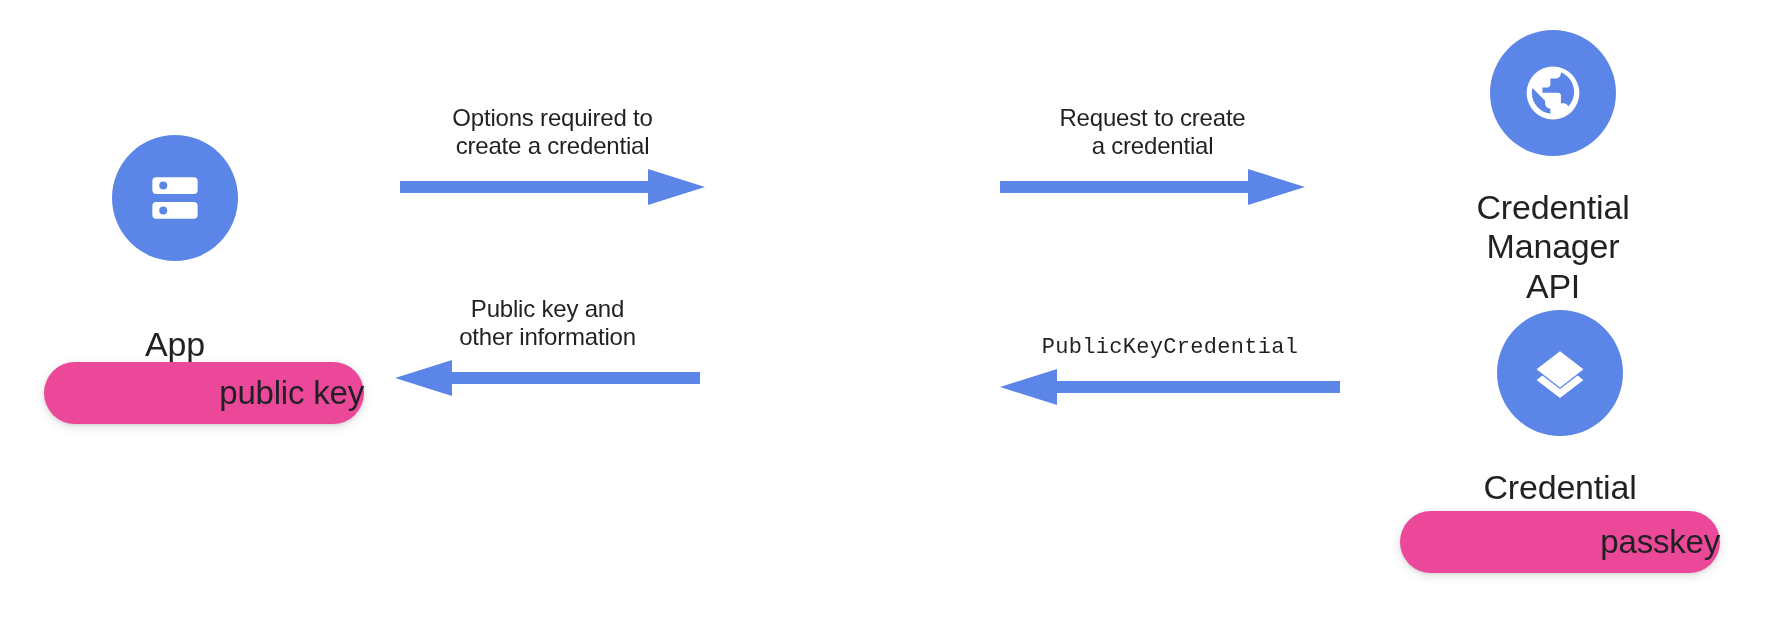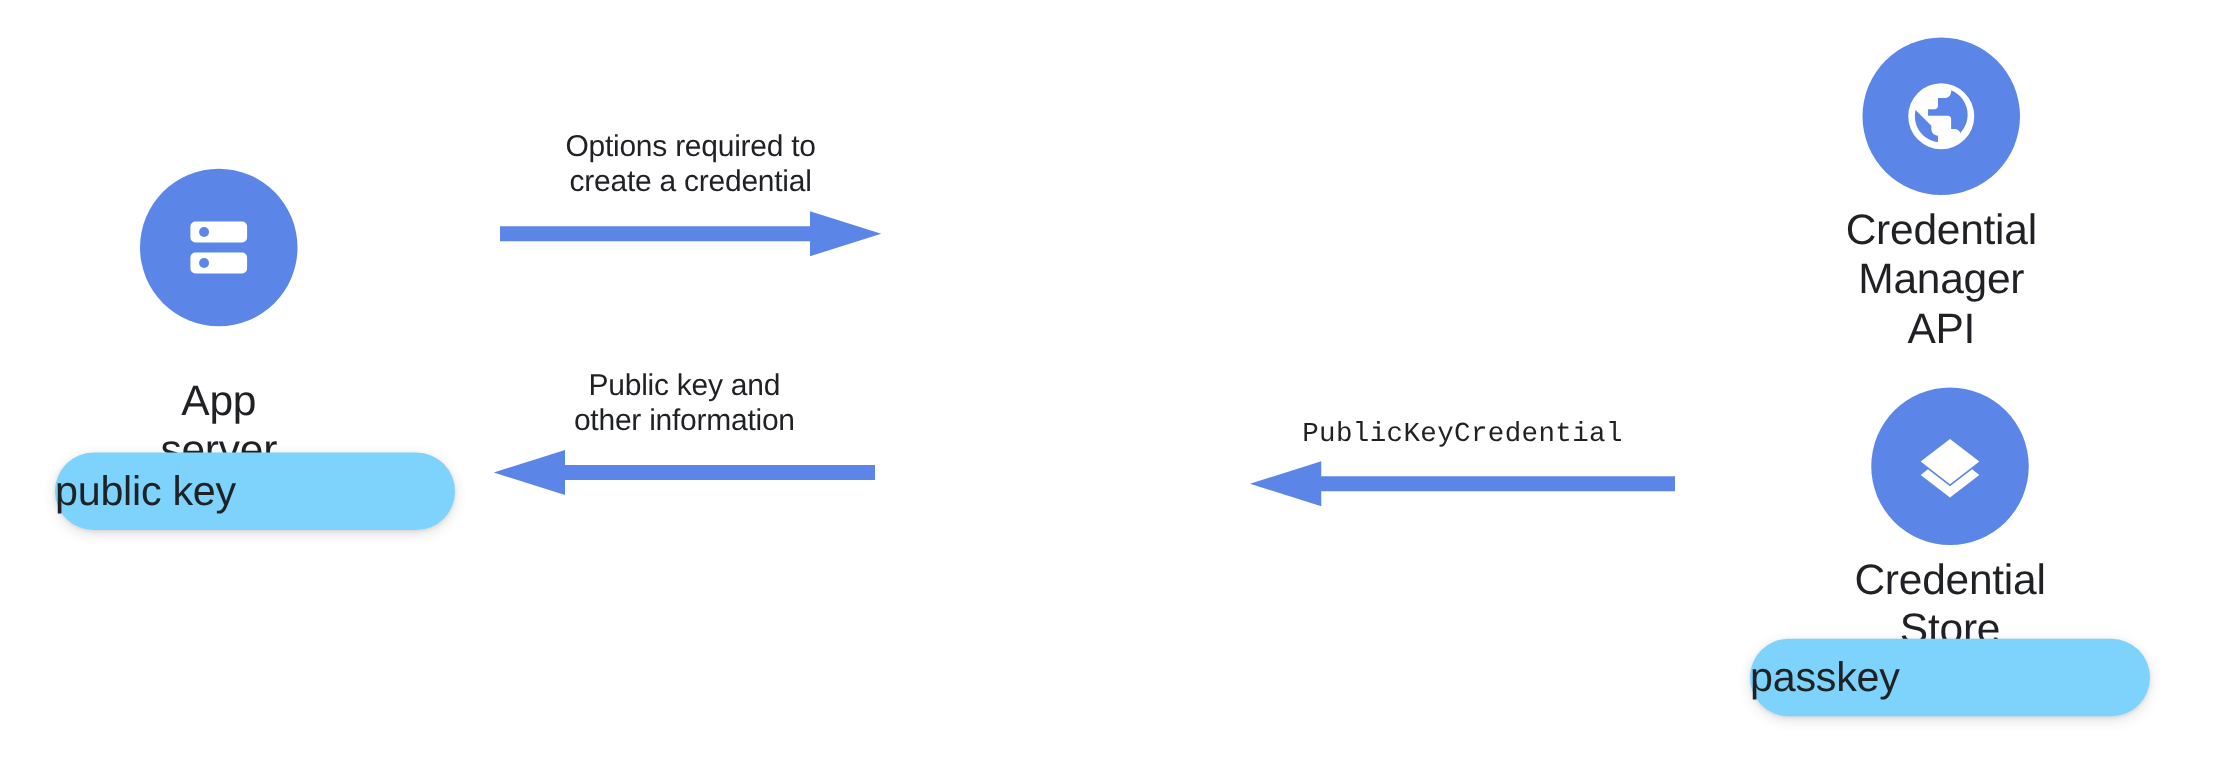--- a/index.html
+++ b/index.html
@@ -37,39 +37,39 @@
     border-radius: 50%;
     background: #5b86e8;
     display: flex;
     align-items: center;
     justify-content: center;
     flex: none;
   }
   .circle svg { display: block; }
 
   .node-label {
-    margin-top: 9px;
+    margin-top: 32px;
     font-size: 34px;
     line-height: 1.16;
     font-weight: 400;
     letter-spacing: -0.2px;
     color: #1f2124;
     text-align: center;
     white-space: pre-line;
   }
 
   
   .pill {
     position: absolute;
-    background: #7dd3fc;
+    background: #ec4899;
     border-radius: 999px;
     box-shadow: 0 3px 10px rgba(60,64,67,0.16), 0 1px 3px rgba(60,64,67,0.12);
     display: flex;
     align-items: center;
-    justify-content: flex-start;
+    justify-content: flex-end;
     font-size: 33px;
     color: #1f2124;
     letter-spacing: -0.2px;
   }
 
   
   .arrow-group {
     position: absolute;
     display: flex;
     flex-direction: column;
@@ -128,20 +128,28 @@
   <div class="arrow-group" style="left:395px; top:295px; width:305px;">
     <div class="arrow-caption">Public key and
 other information</div>
     <svg class="arrow-svg" width="305" height="40" viewBox="0 0 305 40">
       <rect x="47" y="14" width="258" height="12" fill="#5b86e8"></rect>
       <polygon points="57,2 0,20 57,38" fill="#5b86e8"></polygon>
     </svg>
   </div>
 
 
+  <div class="arrow-group" style="left:1000px; top:104px; width:305px;">
+    <div class="arrow-caption">Request to create
+a credential</div>
+    <svg class="arrow-svg" width="305" height="40" viewBox="0 0 305 40">
+      <rect x="0" y="14" width="258" height="12" fill="#5b86e8"></rect>
+      <polygon points="248,2 305,20 248,38" fill="#5b86e8"></polygon>
+    </svg>
+  </div>
 
   <div class="arrow-group" style="left:1000px; top:335px; width:340px;">
     <div class="arrow-caption mono">PublicKeyCredential</div>
     <svg class="arrow-svg" width="340" height="40" viewBox="0 0 340 40">
       <rect x="47" y="14" width="293" height="12" fill="#5b86e8"></rect>
       <polygon points="57,2 0,20 57,38" fill="#5b86e8"></polygon>
     </svg>
   </div>
 
   <div class="node" style="left:1490px; top:30px; width:126px;">

